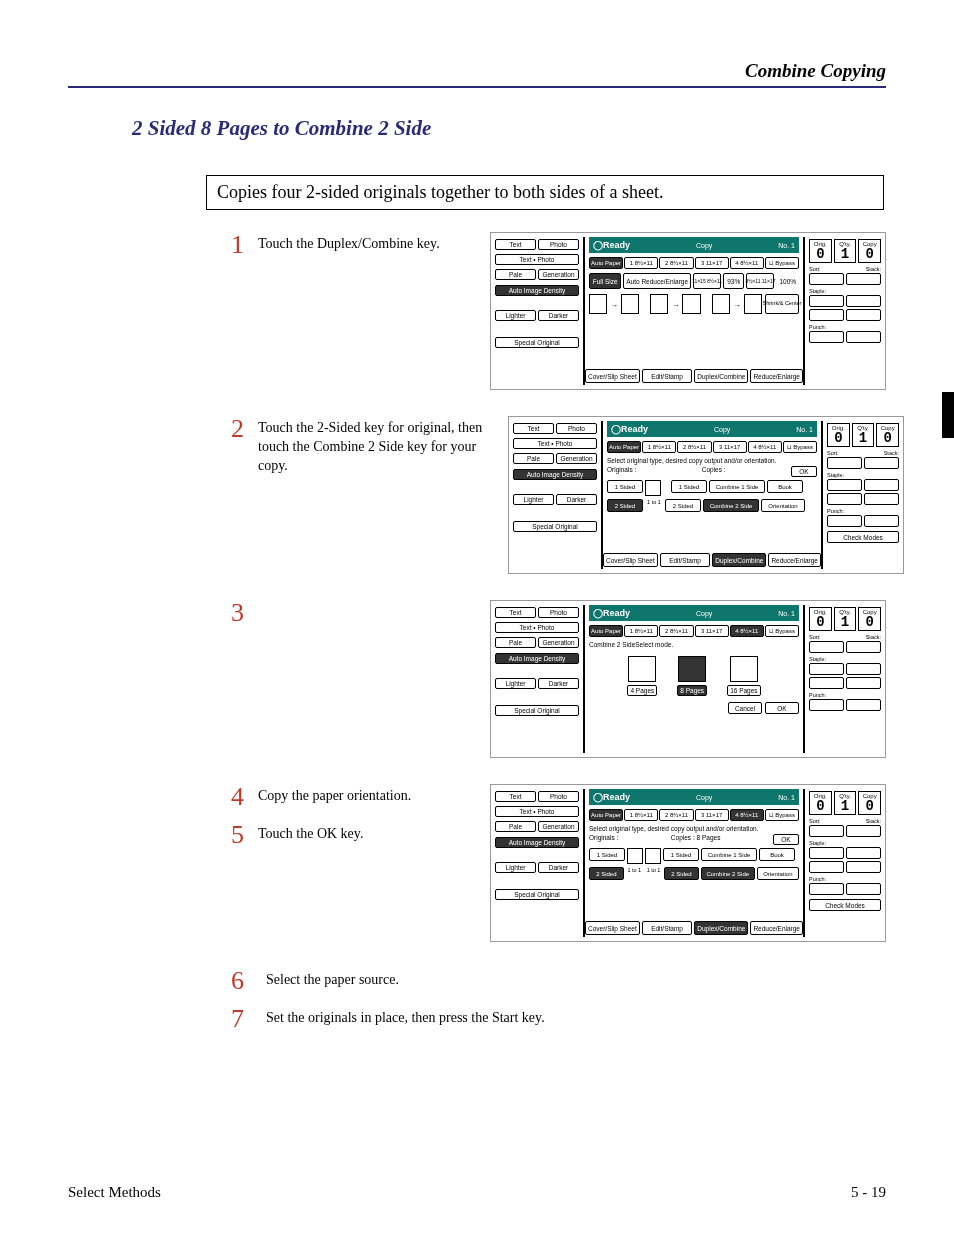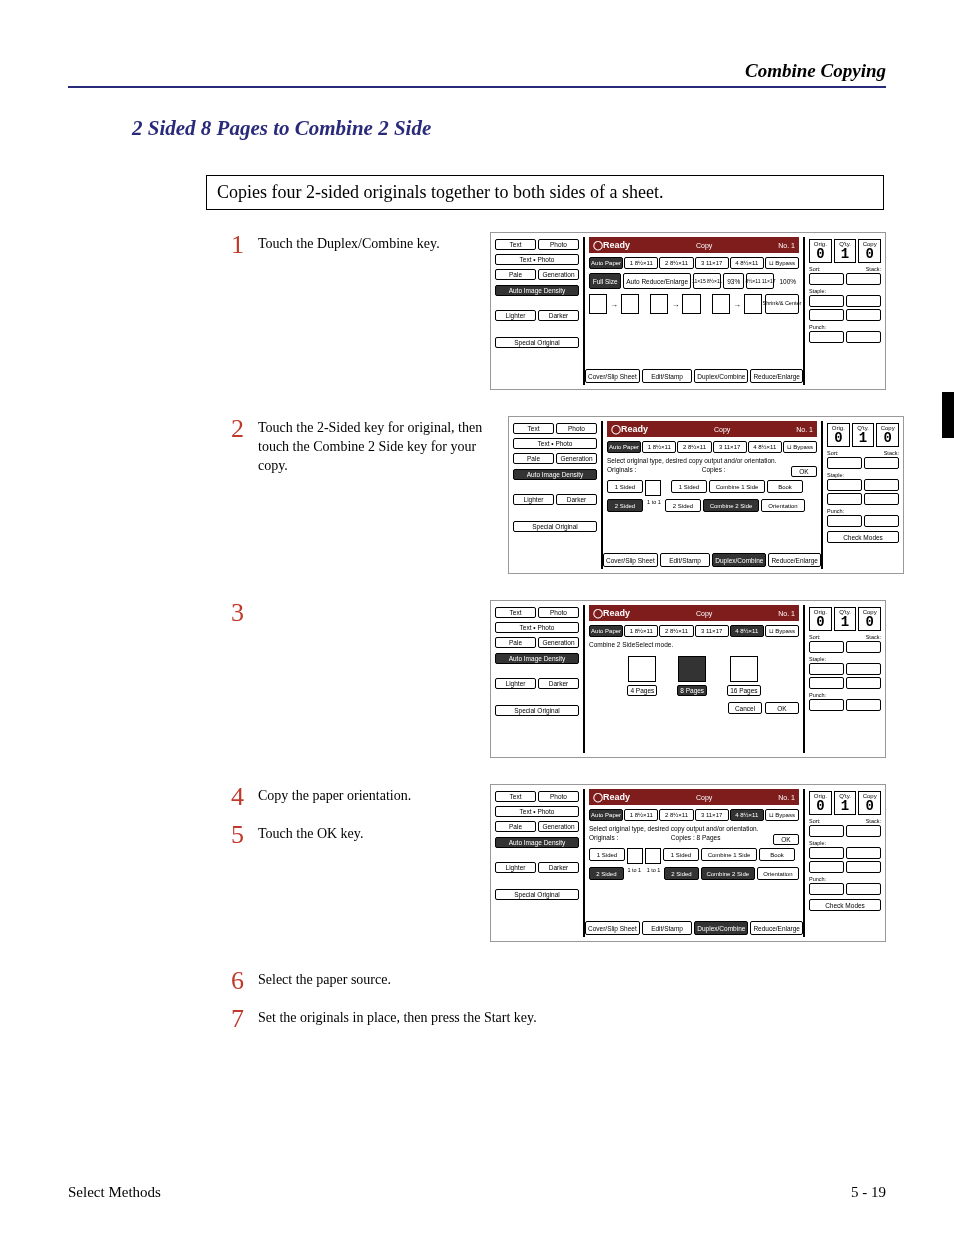--- a/index.html
+++ b/index.html
@@ -54,21 +54,21 @@
     min-width: 18px;
     text-align: right;
     flex-shrink: 0;
   }
   .step-text {
     font-size: 14px;
     line-height: 1.35;
     max-width: 250px;
     padding-top: 3px;
   }
-  .step-text.wide { max-width: 600px; }
+  .step-text.wide { max-width: 600px; margin-left: 8px; }
   .row {
     display: flex;
     align-items: flex-start;
     justify-content: space-between;
     margin-bottom: 26px;
   }
   .row .left-col { flex: 0 0 auto; }
   .screenshot {
     width: 396px;
     height: 158px;
@@ -90,21 +90,21 @@
     border-radius: 2px; padding: 1px 2px; white-space: nowrap;
   }
   .ss-btn.dark { background:#333; color:#fff; }
   .ss-row { display:flex; gap:2px; margin-bottom:4px; }
   .ss-mid {
     position:absolute; left:92px; top:4px; right:80px; bottom:4px;
     border-left:2px solid #000; border-right:2px solid #000;
     padding:0 4px;
   }
   .ss-ready-bar {
-    background:#7f1d1d; color:#fff; font-weight:bold; font-size:9px;
+    background:#0f766e; color:#fff; font-weight:bold; font-size:9px;
     padding:2px 4px; display:flex; justify-content:space-between; align-items:center;
     height:16px;
   }
   .ss-ready-bar .copy { font-size:7px; font-weight:normal; }
   .ss-ready-bar .no { font-size:7px; font-weight:normal; }
   .ss-papers { display:flex; gap:1px; margin-top:4px; }
   .ss-papers .ss-btn { font-size:6px; padding:2px 1px; flex:1; text-align:center; line-height:1; }
   .ss-reduce-row { display:flex; gap:2px; margin-top:4px; align-items:center; }
   .ss-reduce-row .ss-btn { height:16px; }
   .ss-icon-row { display:flex; gap:3px; margin-top:5px; align-items:center; }

